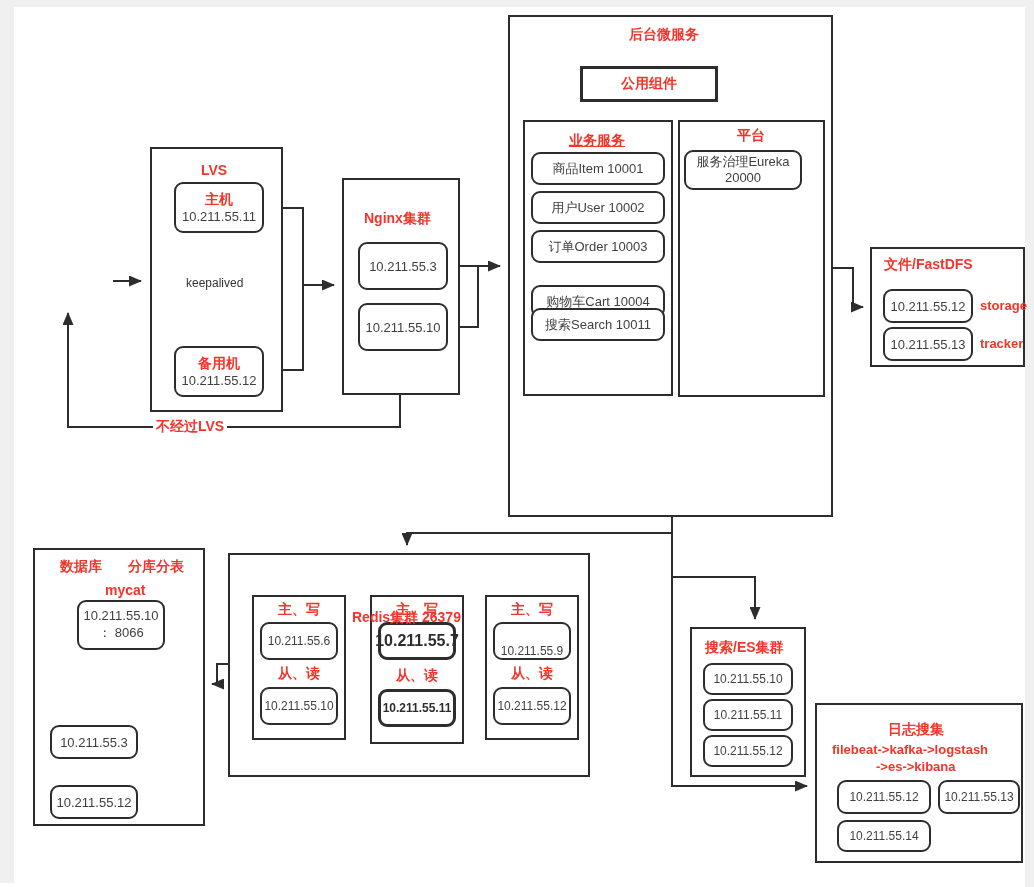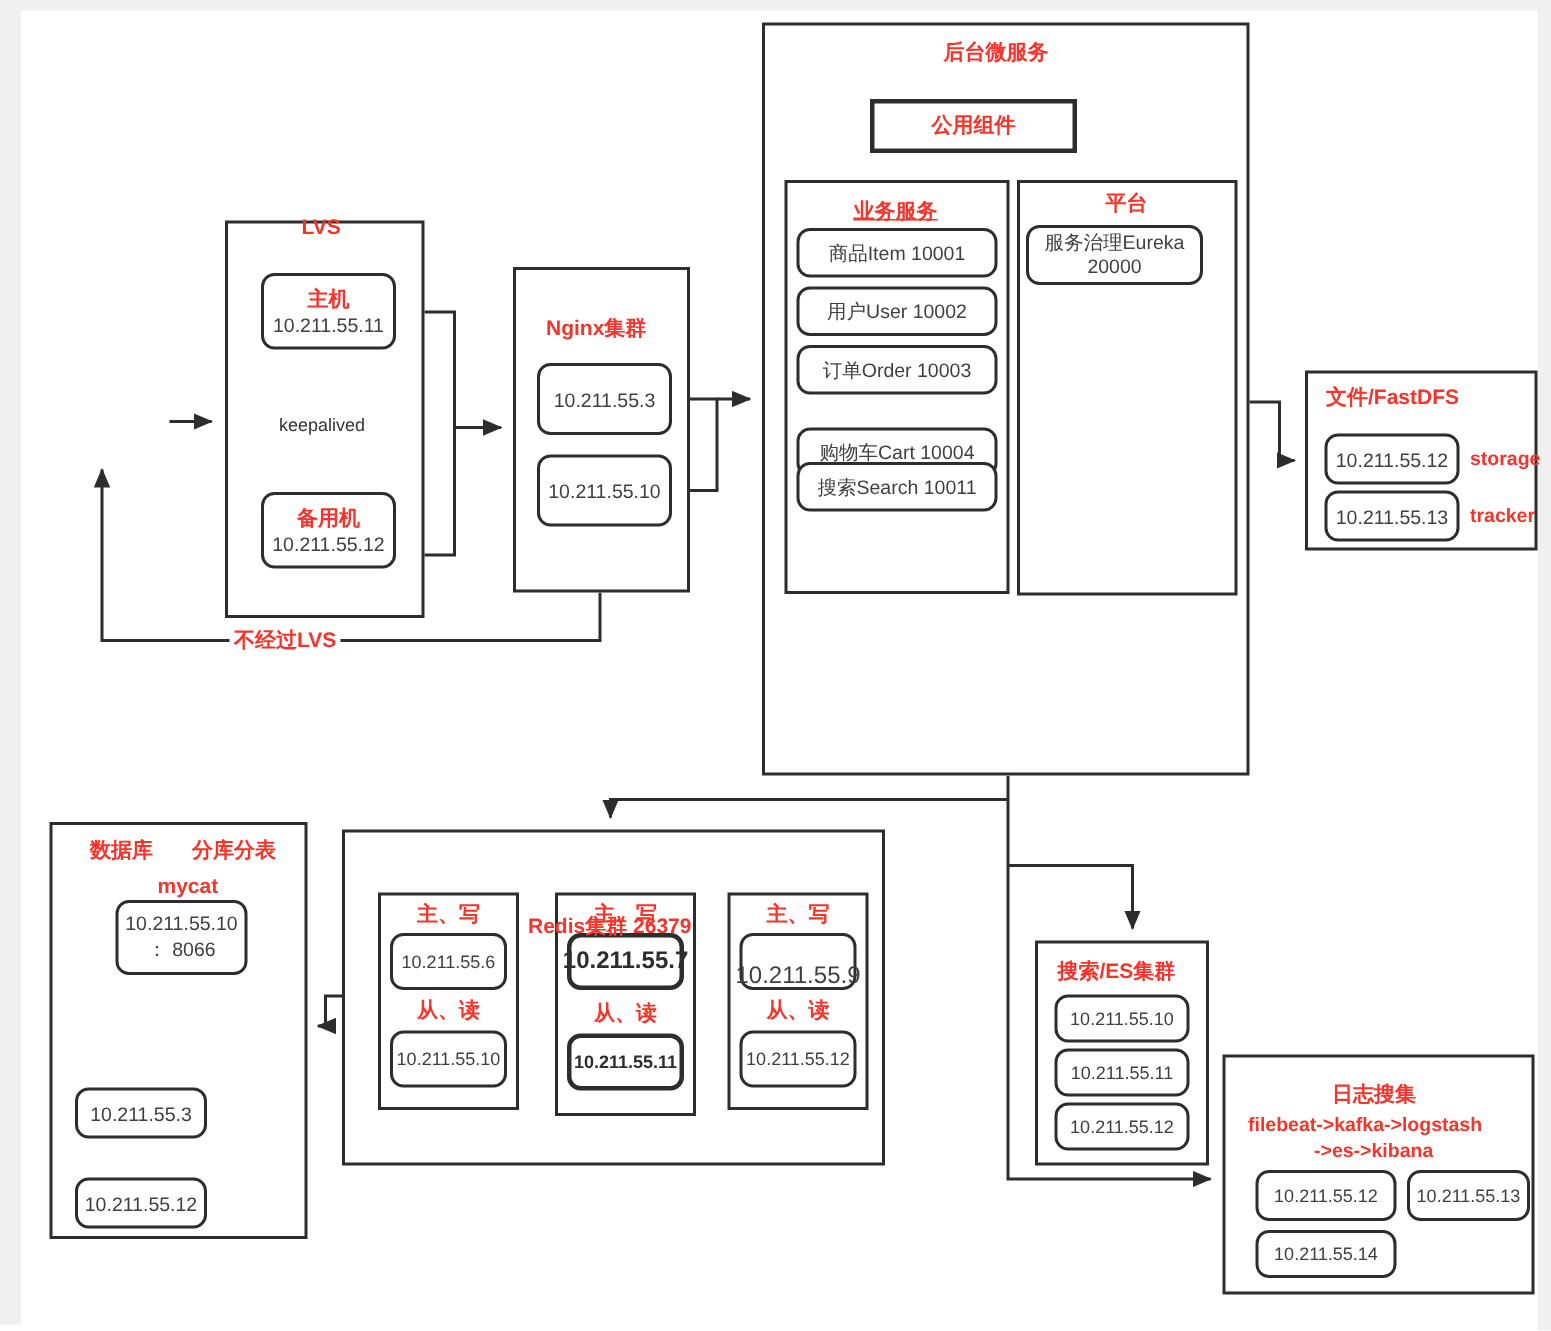--- a/index.html
+++ b/index.html
@@ -51,27 +51,27 @@
       <path d="M121,650 V682"></path>
       <path d="M93,682 H167"></path>
       <path d="M93,682 V717" marker-end="url(#arr)"></path>
       <path d="M167,682 V802 H146" marker-end="url(#arr)"></path>
       <polygon points="218,263 258,283 218,303 178,283" fill="#ffffff"></polygon>
     </g>
   </svg>
 
 
   <div class="box" style="left:150px;top:147px;width:133px;height:265px;"></div>
-  <span class="lbl red" style="left:201px;top:143px;">LVS</span>
+  <span class="lbl red" style="left:201px;top:162px;">LVS</span>
   <div class="box rounded center" style="left:174px;top:182px;width:90px;height:51px;">
     <span class="red">主机</span>
     <span class="ip">10.211.55.11</span>
   </div>
   <span class="lbl" style="left:186px;top:276px;font-size:12px;color:#333;z-index:3;">keepalived</span>
-  <div class="box rounded center" style="left:174px;top:328px;width:90px;height:51px;">
+  <div class="box rounded center" style="left:174px;top:346px;width:90px;height:51px;">
     <span class="red">备用机</span>
     <span class="ip">10.211.55.12</span>
   </div>
 
   <span class="lbl red whitebg" style="left:153px;top:418px;">不经过LVS</span>
 
   <div class="box" style="left:342px;top:178px;width:118px;height:217px;"></div>
   <span class="lbl red" style="left:364px;top:210px;">Nginx集群</span>
   <div class="box rounded center" style="left:358px;top:242px;width:90px;height:48px;">
     <span class="ip">10.211.55.3</span>
@@ -168,21 +168,21 @@
     <div class="box rounded center thick" style="left:6px;top:92px;width:78px;height:38px;">
         <span class="ip ipbold" style="font-size:12px;">10.211.55.11</span>
       </div>
   </div>
 
   <div class="box" style="left:485px;top:595px;width:94px;height:145px;">
     <div class="center" style="position:absolute;left:0;top:4px;width:100%;">
         <span class="red">主、写</span>
       </div>
     <div class="box rounded center" style="left:6px;top:25px;width:78px;height:38px;">
-        <span class="ip" style="font-size:16px;margin-top:19px;">10.211.55.9</span>
+        <span class="ip" style="font-size:12px;margin-top:19px;">10.211.55.9</span>
       </div>
     <div class="center" style="position:absolute;left:0;top:68px;width:100%;">
         <span class="red">从、读</span>
       </div>
     <div class="box rounded center" style="left:6px;top:90px;width:78px;height:38px;">
         <span class="ip" style="font-size:12px;">10.211.55.12</span>
       </div>
   </div>
 
   <div class="box" style="left:690px;top:627px;width:116px;height:150px;"></div>

